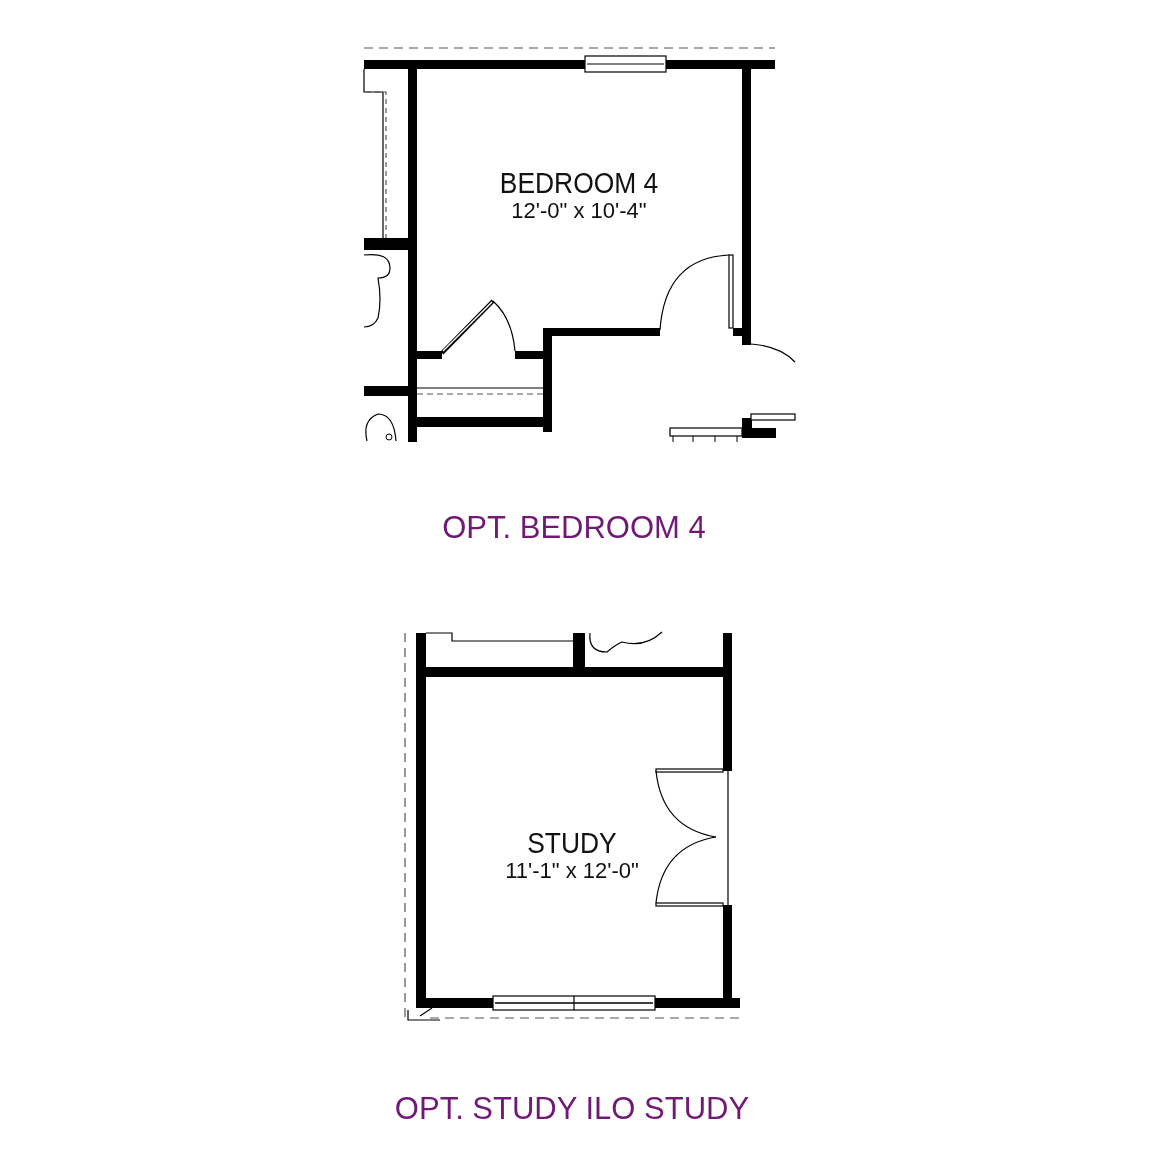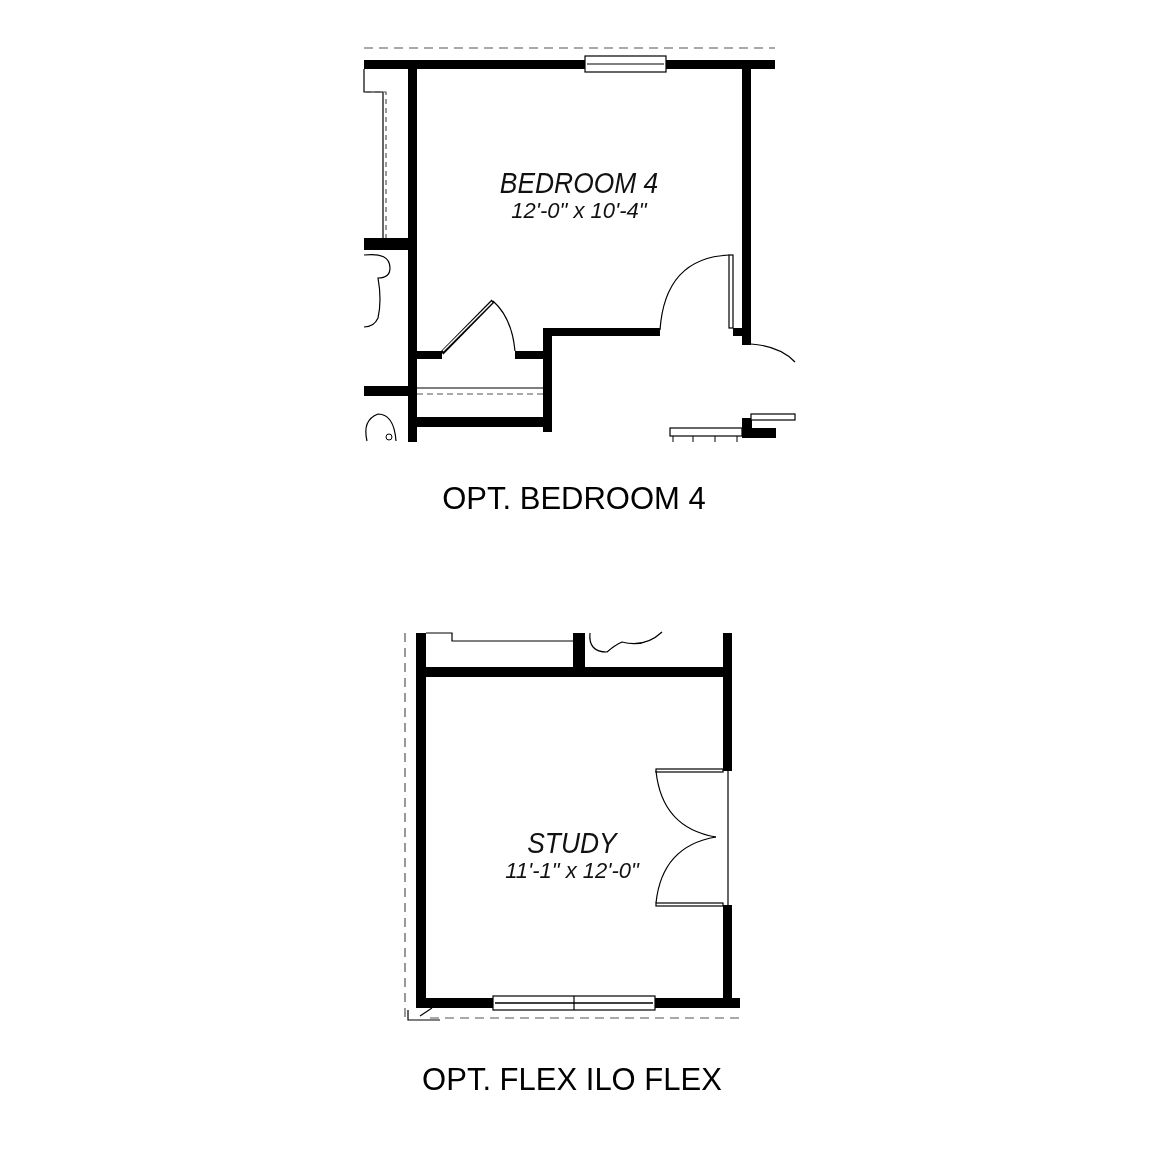--- a/index.html
+++ b/index.html
@@ -2,24 +2,24 @@
 <html><head>
 <meta charset="utf-8">
 <style>
   html, body { margin: 0; padding: 0; background: #ffffff; }
   body { width: 1150px; height: 1170px; position: relative; overflow: hidden; font-family: "Liberation Sans", sans-serif; }
   svg.plan { position: absolute; left: 0; top: 0; }
   .wall { fill: #000; }
   .thin { fill: none; stroke: #000; stroke-width: 1.2; }
   .dash { fill: none; stroke: #555; stroke-width: 1.2; stroke-dasharray: 9 6; }
   .win { fill: #fff; stroke: #000; stroke-width: 1.2; }
-  .room-label { position: absolute; text-align: center; color: #111; transform: translateX(-50%); white-space: nowrap; font-style: italic; }
+  .room-label { position: absolute; text-align: center; color: #111; transform: translateX(-50%); white-space: nowrap; }
   .room-name { font-size: 30px; letter-spacing: 0; transform: scaleX(0.88); display: block; }
   .room-dim { font-size: 22px; display: block; margin-top: -2px; }
-  .caption { position: absolute; font-size: 31px; color: #000000; transform: translateX(-50%); white-space: nowrap; }
+  .caption { position: absolute; font-size: 31px; color: #701a75; transform: translateX(-50%); white-space: nowrap; margin-top: 29px; }
 </style>
 </head>
 <body>
 
 <svg class="plan" width="1150" height="1170" viewBox="0 0 1150 1170">
 
   <g>
 
     <line class="dash" x1="364" y1="48" x2="775" y2="48"></line>
 
@@ -127,13 +127,13 @@
   <span class="room-dim">12'-0" x 10'-4"</span>
 </div>
 
 <div class="caption" style="left:574px; top:481px;">OPT. BEDROOM 4</div>
 
 <div class="room-label" style="left:572px; top:826px;">
   <span class="room-name">STUDY</span>
   <span class="room-dim">11'-1" x 12'-0"</span>
 </div>
 
-<div class="caption" style="left:572px; top:1062px;">OPT. FLEX ILO FLEX</div>
+<div class="caption" style="left:572px; top:1062px;">OPT. STUDY ILO STUDY</div>
 
 </body></html>

